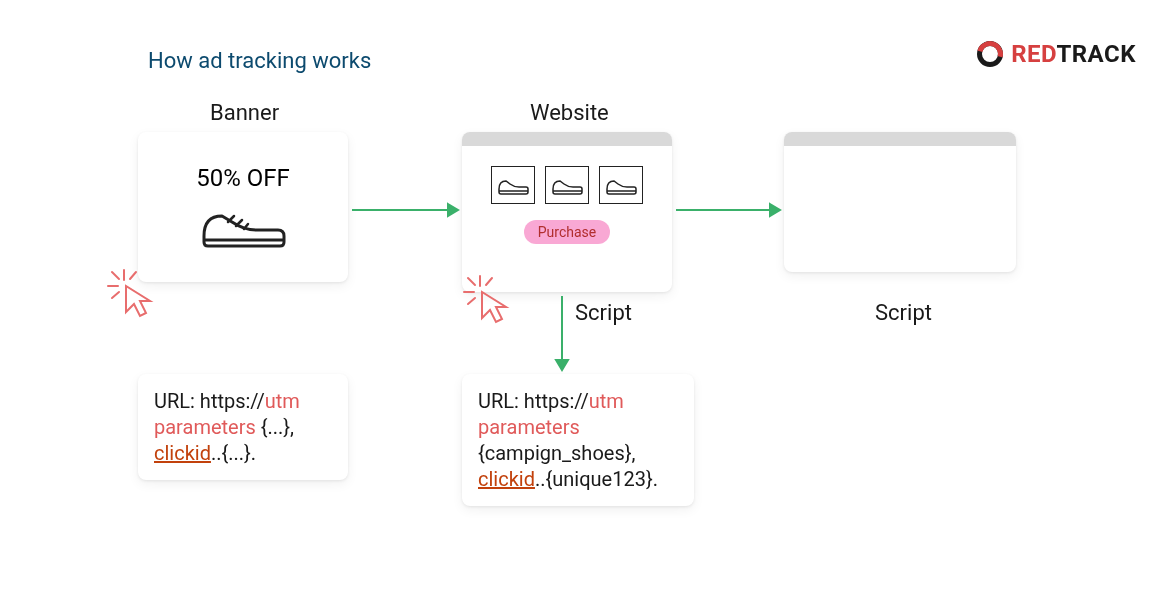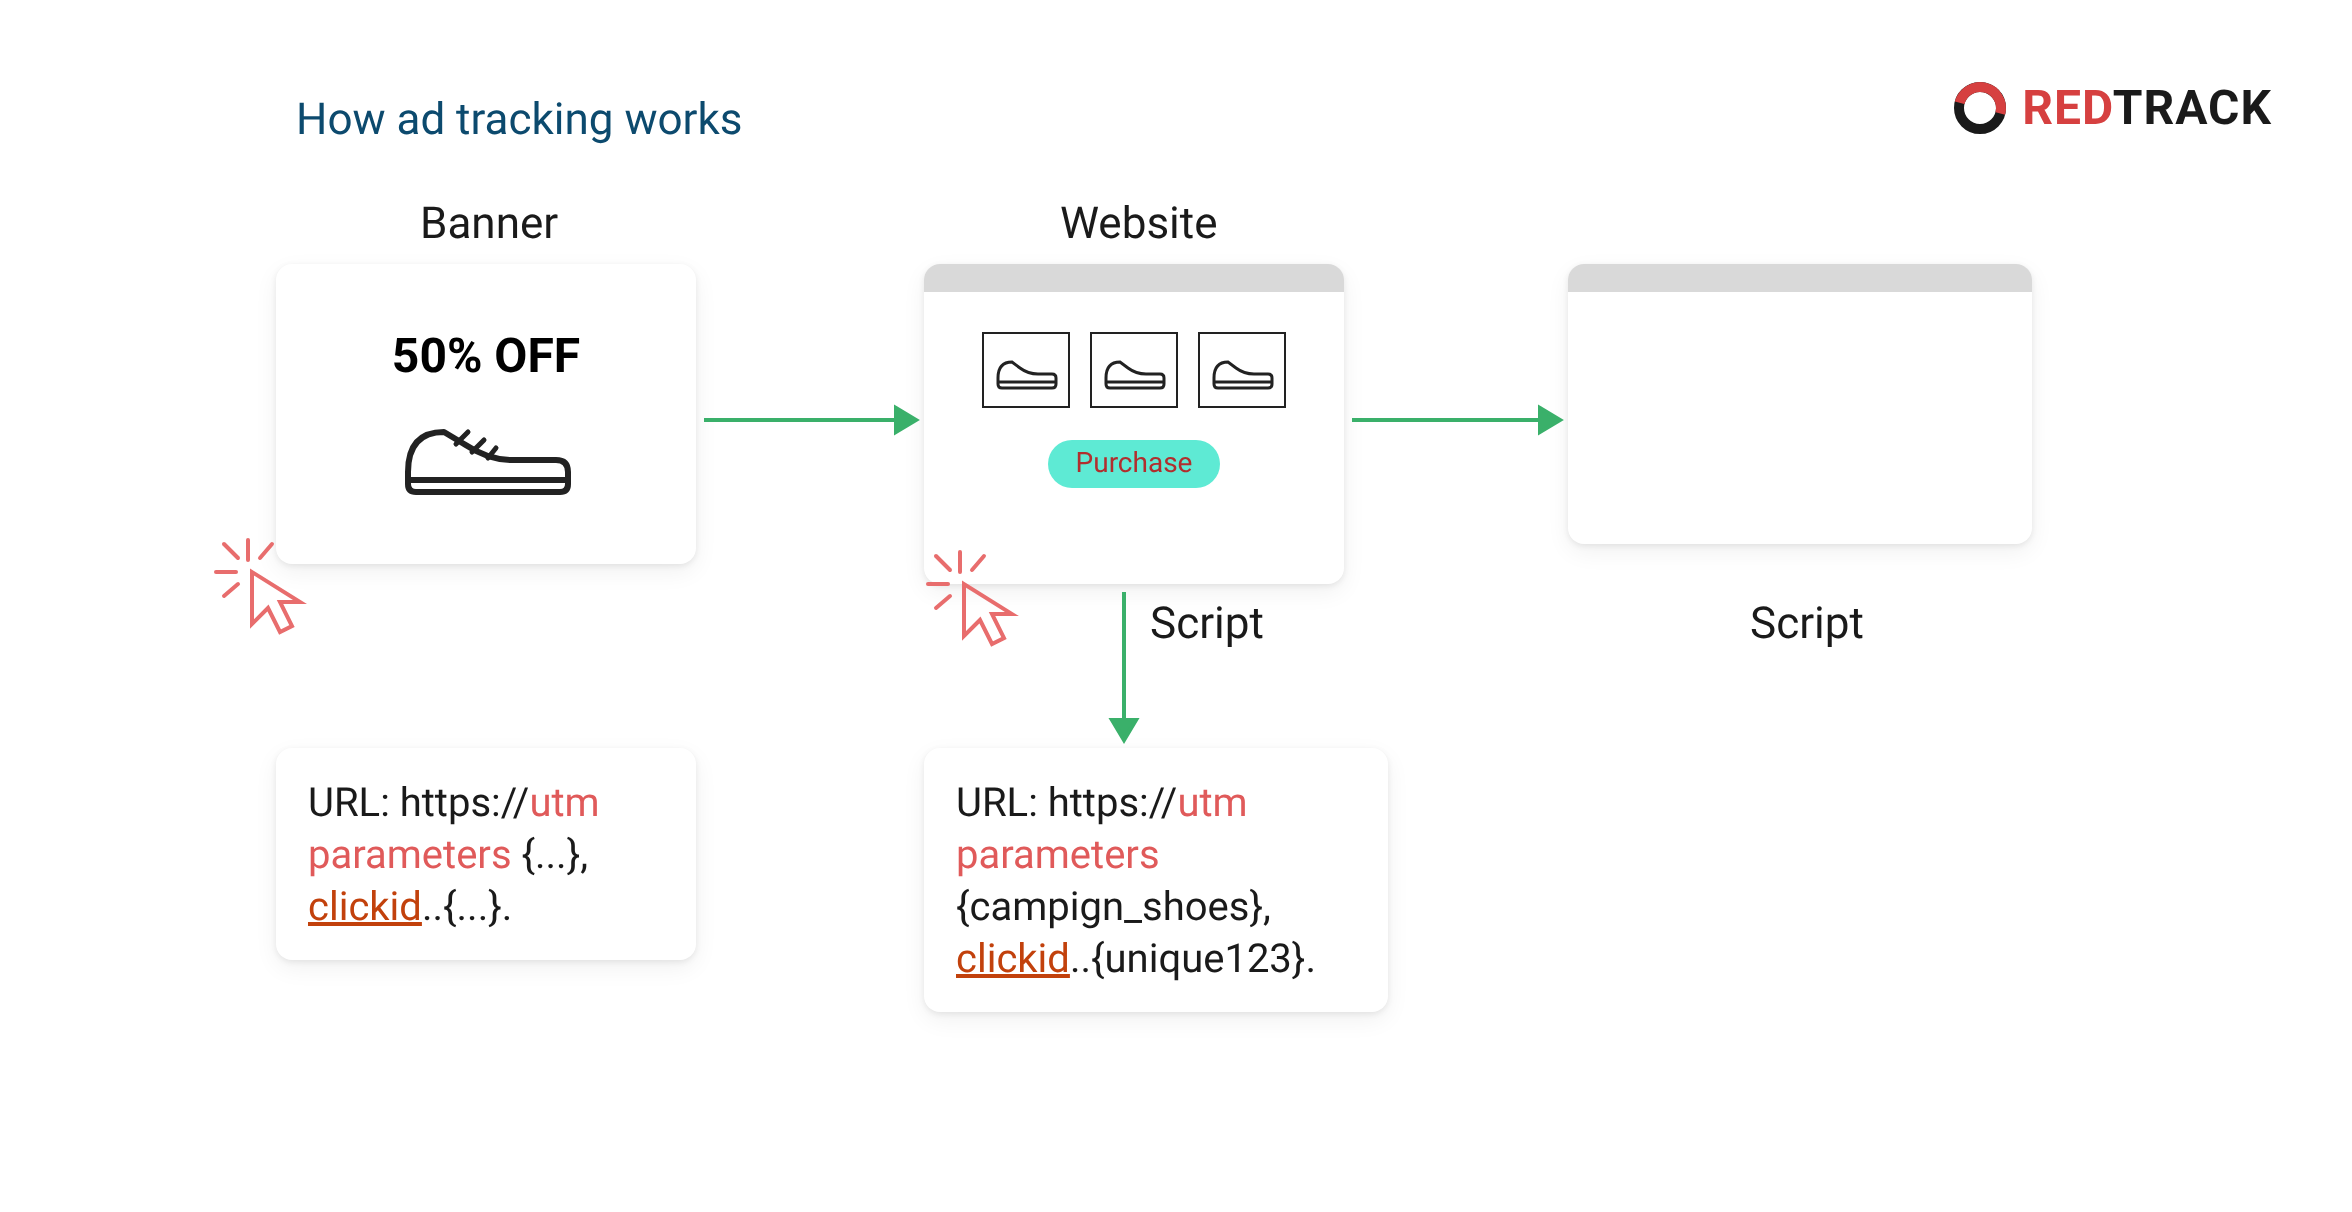--- a/index.html
+++ b/index.html
@@ -51,30 +51,30 @@
 
   .card {
     position: absolute;
     background: #fff;
     border-radius: 8px;
     box-shadow: 0 1px 3px rgba(0,0,0,.08), 0 4px 12px rgba(0,0,0,.06);
   }
 
   
   .banner-card { left: 138px; top: 132px; width: 210px; height: 150px; display:flex; flex-direction:column; align-items:center; justify-content:center; gap:4px;}
-  .banner-title { font-size: 24px; font-weight: 700; }
+  .banner-title { font-size: 24px; font-weight: 400; }
   .shoe-lg { width: 90px; height: 55px; }
 
   
   .website-card { left: 462px; top: 132px; width: 210px; height: 160px; display:flex; flex-direction:column; }
   .ws-bar { height: 14px; background: #d9d9d9; border-top-left-radius:8px; border-top-right-radius:8px;}
   .ws-row { display:flex; justify-content:center; gap:10px; padding:20px 0 10px; }
   .ws-tile { width: 44px; height: 38px; border:1px solid #222; display:flex; align-items:center; justify-content:center; }
   .shoe-sm { width:34px; height:22px; }
-  .purchase-pill { align-self:center; background:#5eead4; color:#b12e2e; padding:4px 14px; border-radius:12px; font-size:14px; margin-top:6px;}
+  .purchase-pill { align-self:center; background:#f9a8d4; color:#b12e2e; padding:4px 14px; border-radius:12px; font-size:14px; margin-top:6px;}
 
   
   .ty-card { left: 784px; top: 132px; width: 232px; height: 140px; display:flex; flex-direction:column; }
   .ty-content { flex:1; display:flex; align-items:center; justify-content:center; text-align:center; font-size:20px; line-height:1.2;}
 
   
   .url-card { padding: 14px 16px; font-size: 20px; line-height:1.3; }
   .url1 { left: 138px; top: 374px; width: 210px; }
   .url2 { left: 462px; top: 374px; width: 232px; }
   .t-black { color:#1a1a1a; }

